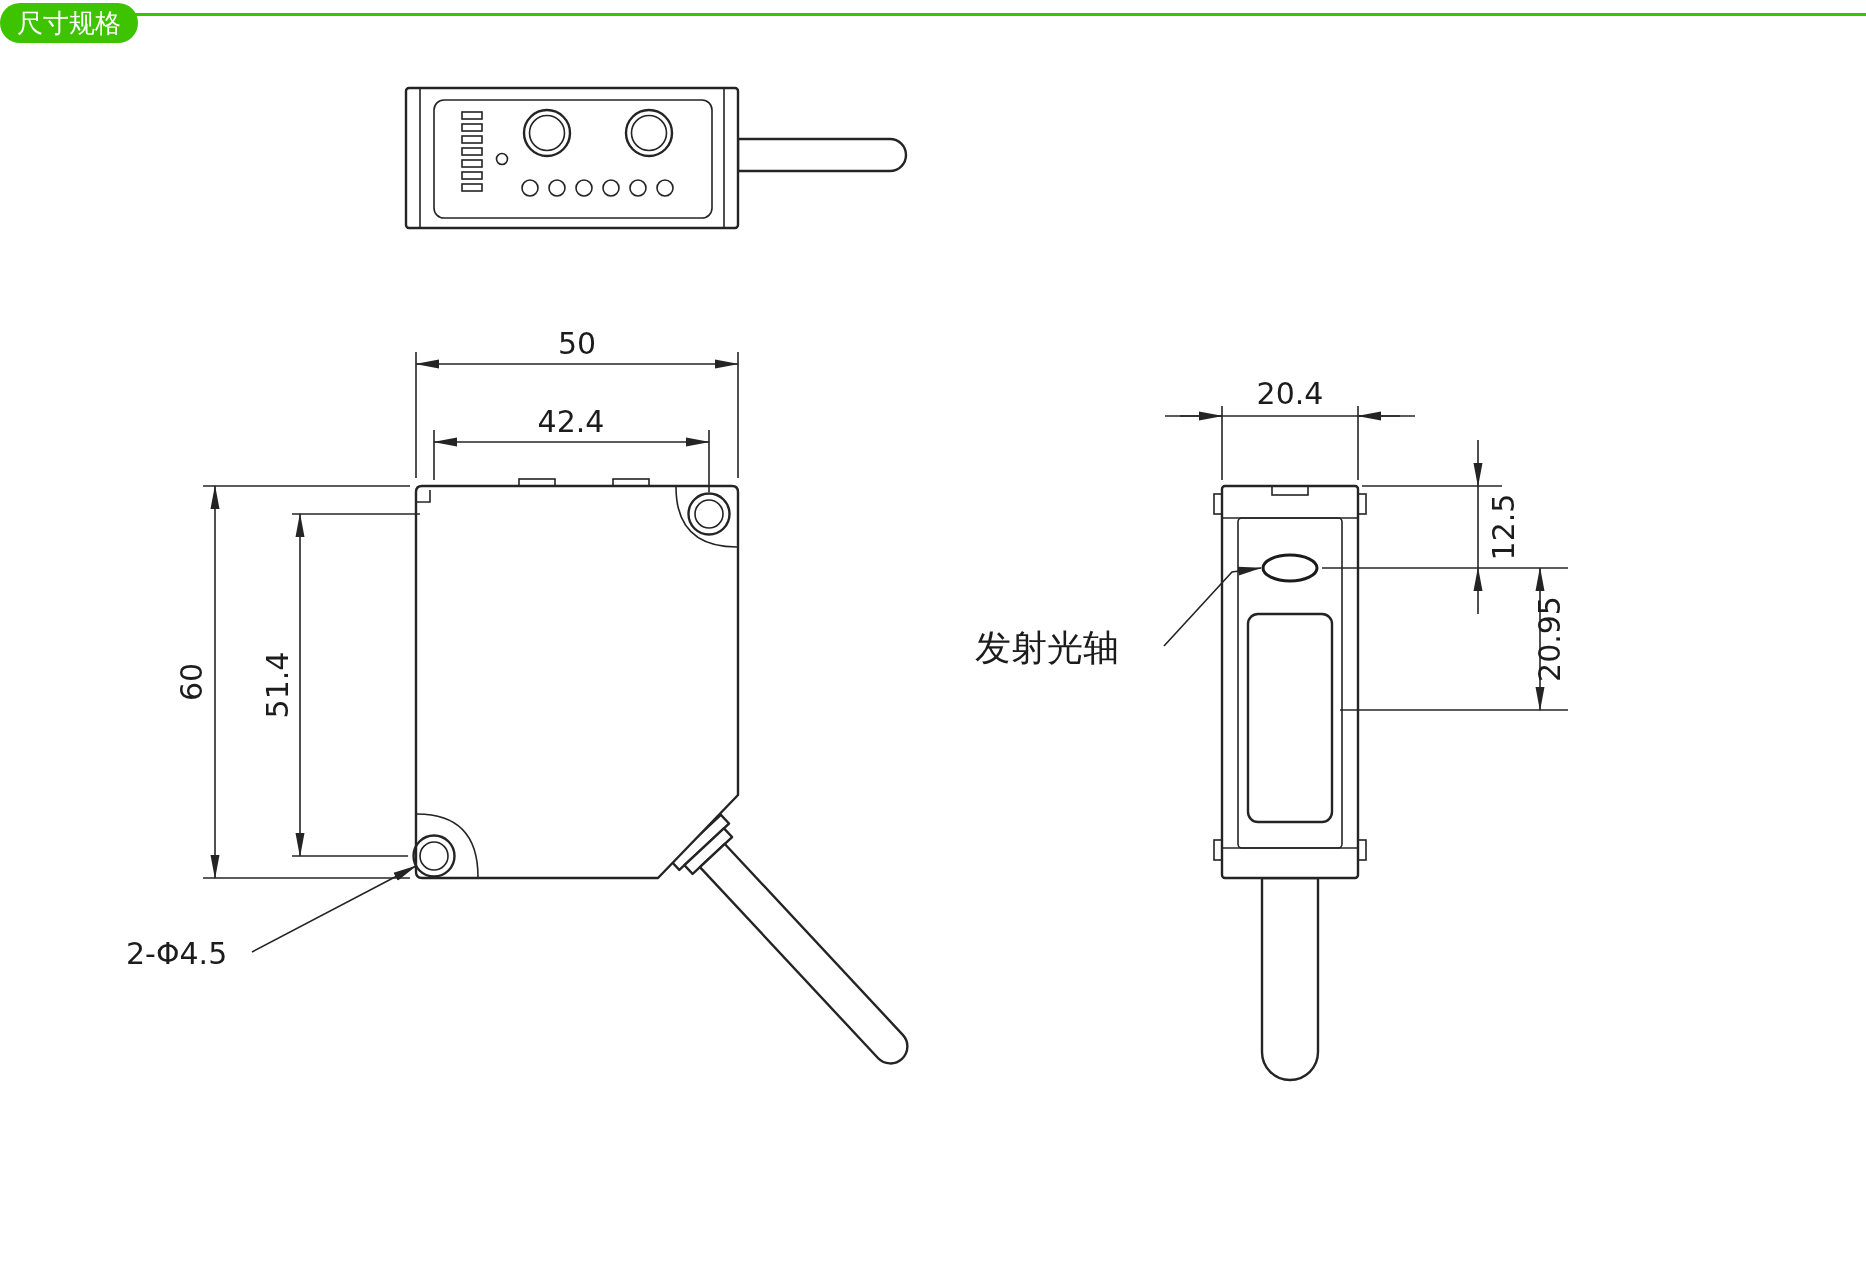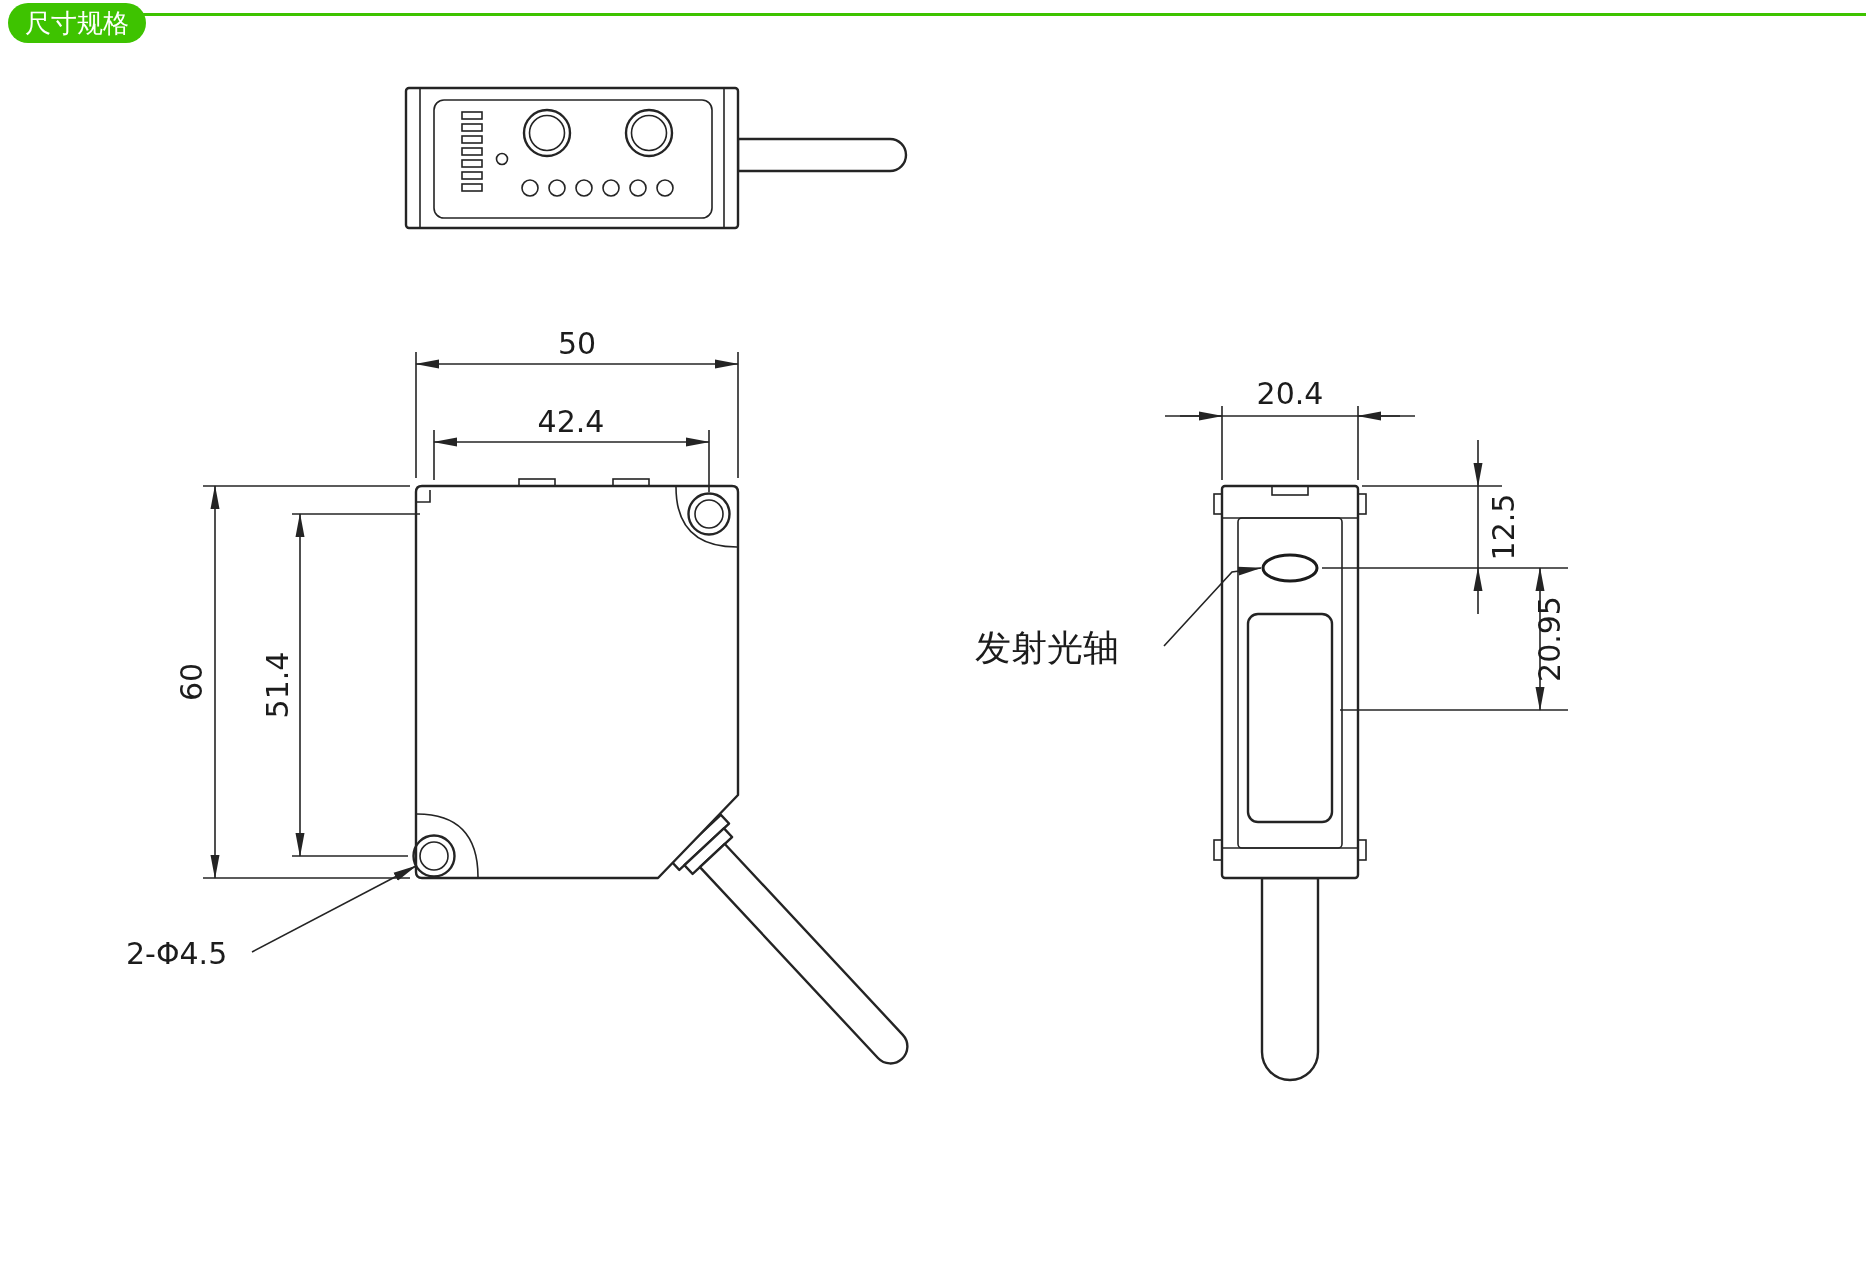--- a/index.html
+++ b/index.html
@@ -1,21 +1,21 @@
 <!DOCTYPE html>
 <html><head>
 <meta charset="utf-8">
 <style>
   html,body{margin:0;padding:0;background:#ffffff;}
   .page{position:relative;width:1866px;height:1276px;background:#ffffff;overflow:hidden;
         font-family:"DejaVu Sans", sans-serif;}
   .header-line{position:absolute;top:13px;left:110px;right:0;height:3px;background:#3ec300;}
   .badge{position:absolute;top:3px;left:0;height:40px;min-width:138px;background:#3ec300;
          border-radius:21px;display:flex;align-items:center;justify-content:center;
-         color:#ffffff;font-size:26px;padding:0 12px;box-sizing:border-box;z-index:2;margin-left:8px;}
+         color:#ffffff;font-size:26px;padding:0 12px;box-sizing:border-box;z-index:2;}
   svg text{fill:#1c1c1c;font-family:"DejaVu Sans", sans-serif;}
   .ln{stroke:#242424;stroke-width:2.4;fill:none;stroke-linejoin:round;stroke-linecap:round;}
   .ln-fill{stroke:#242424;stroke-width:2.4;fill:#ffffff;stroke-linejoin:round;}
   .thin{stroke:#242424;stroke-width:1.6;fill:none;}
   .bold{stroke:#1b1b1b;stroke-width:3;fill:none;}
   .dim{stroke:#242424;stroke-width:1.6;fill:none;}
   .dimtxt{font-size:30px;}
   .lbltxt{font-size:36px;}
 </style>
 </head>

